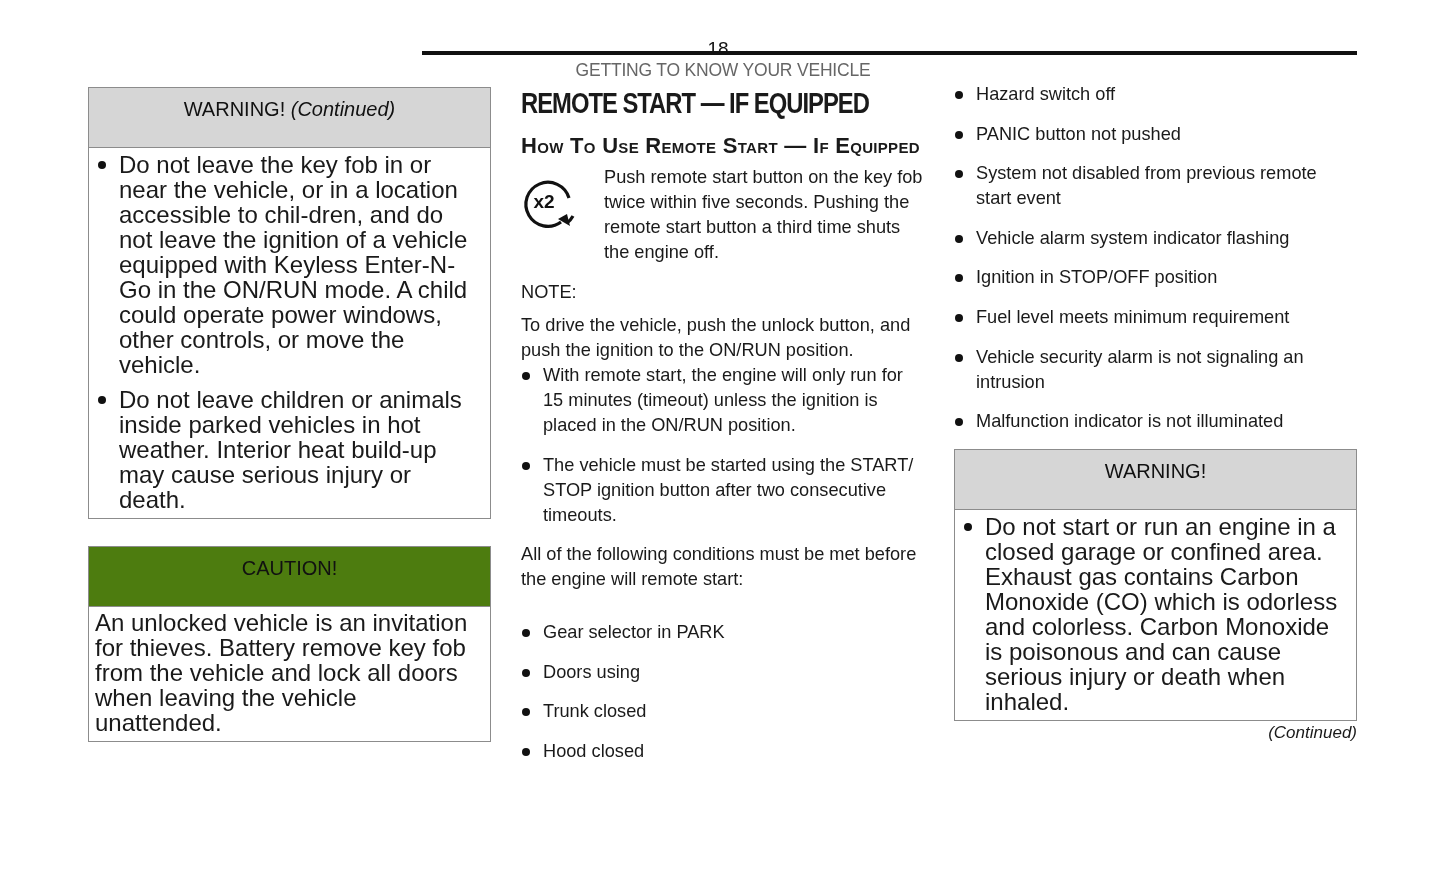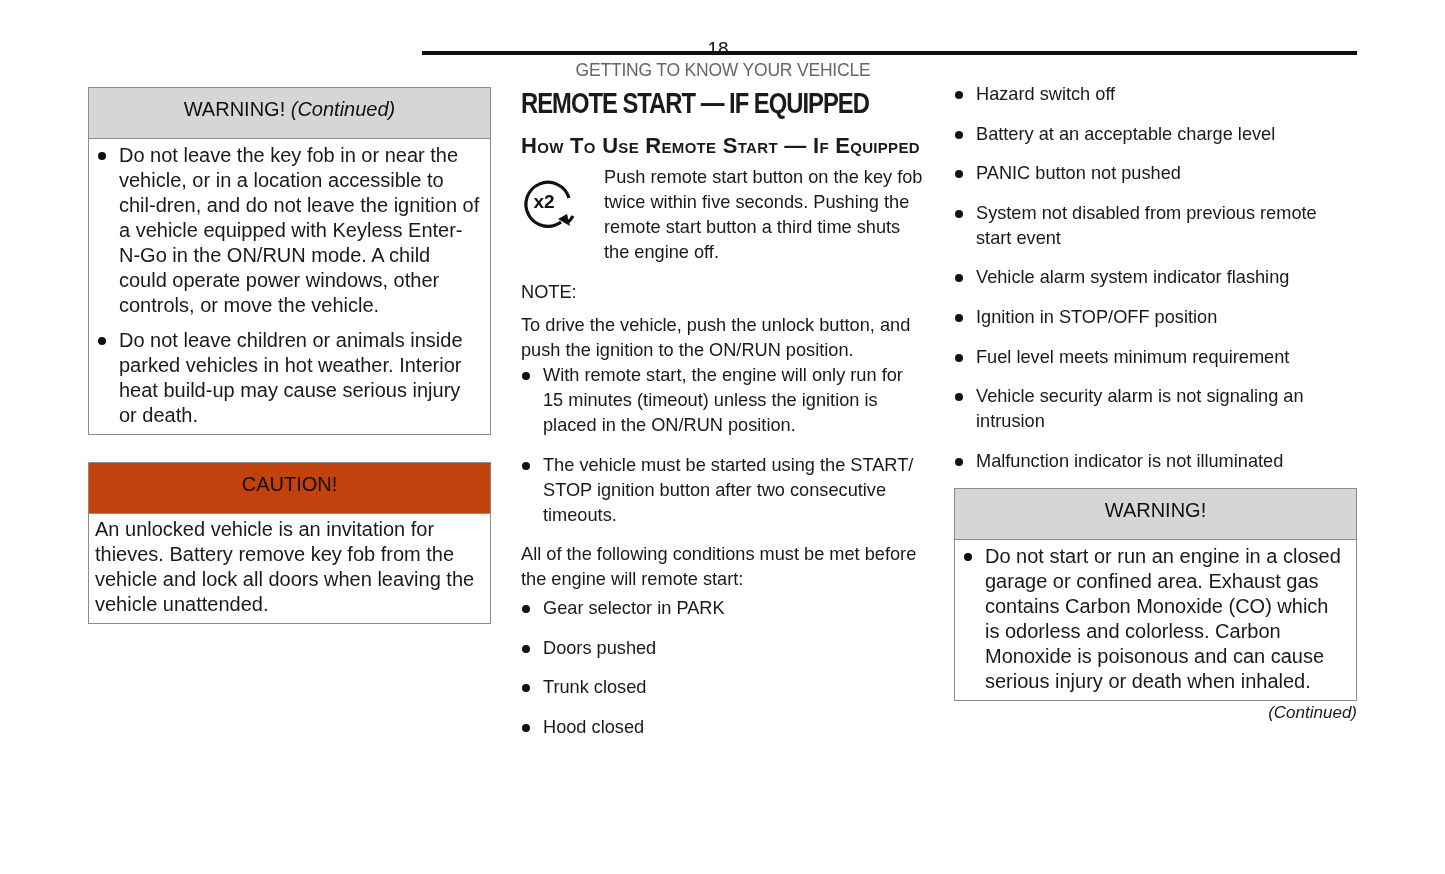--- a/index.html
+++ b/index.html
@@ -10,24 +10,24 @@
   .page-number { font-size: 19px; color: #111; margin-right: 10px; }
   .running-head { font-size: 17.5px; color: #666; letter-spacing: -0.2px; }
   .header-rule { position: absolute; left: 333px; right: 0; top: 13px; height: 4px; background: #111; }
 
   .col { position: absolute; top: 87px; }
   .col-left { left: 88px; width: 403px; }
   .col-mid { left: 521px; width: 405px; }
   .col-right { left: 954px; width: 403px; top: 82px; }
 
   .box { border: 1.5px solid #8c8c8c; background: #fff; }
-  .box-head { background: #d6d6d6; border-bottom: 1.5px solid #8c8c8c; text-align: center; font-size: 20px; color: #111; height: 51px; line-height: 43px; }
-  .box-head.plain { background: #c2410c; }
+  .box-head { background: #d6d6d6; border-bottom: 1.5px solid #8c8c8c; text-align: center; font-size: 20px; color: #111; height: 60px; line-height: 43px; }
+  .box-head.plain { background: #4d7c0f; }
   .box-head em { font-style: italic; }
-  .box-body { padding: 4px 8px 6px 8px; font-size: 20px; line-height: 25px; }
+  .box-body { padding: 4px 8px 6px 8px; font-size: 24px; line-height: 25px; }
 
   ul.bullets { list-style: none; }
   ul.bullets li { position: relative; padding-left: 22px; }
   ul.bullets li::before { content: ""; position: absolute; left: 1px; top: 9px; width: 8px; height: 8px; border-radius: 50%; background: #111; }
   .box-body ul.bullets li { margin-bottom: 10px; }
   .box-body ul.bullets li:last-child { margin-bottom: 0; }
 
   .text { font-size: 18.2px; line-height: 25px; }
   .h1 { font-family: "Liberation Sans", sans-serif; font-weight: bold; font-size: 29px; letter-spacing: -1.2px; transform: scaleX(0.82); transform-origin: left; white-space: nowrap; margin-top: -4px; height: 40px; line-height: 40px; }
   .h2 { font-weight: bold; font-size: 22px; line-height: 32px; margin-top: 7px; font-variant: small-caps; letter-spacing: 0.3px; }
@@ -85,32 +85,31 @@
   <p class="text" style="margin-top:15px;">NOTE:</p>
   <p class="text" style="margin-top:8px;">To drive the vehicle, push the unlock button, and push the ignition to the ON/RUN position.</p>
 
   <ul class="bullets mid-list" style="margin-top:0;">
     <li class="text">With remote start, the engine will only run for 15 minutes (timeout) unless the ignition is placed in the ON/RUN position.</li>
     <li class="text">The vehicle must be started using the START/ STOP ignition button after two consecutive timeouts.</li>
   </ul>
 
   <p class="text">All of the following conditions must be met before the engine will remote start:</p>
 
-  <ul class="bullets mid-list" style="margin-top:4px;">
+  <ul class="bullets mid-list" style="margin-top:28px;">
     <li class="text">Gear selector in PARK</li>
-    <li class="text">Doors pushed</li>
+    <li class="text">Doors using</li>
     <li class="text">Trunk closed</li>
     <li class="text">Hood closed</li>
   </ul>
 </div>
 
 <div class="col col-right">
   <ul class="bullets right-list">
     <li class="text">Hazard switch off</li>
-    <li class="text">Battery at an acceptable charge level</li>
     <li class="text">PANIC button not pushed</li>
     <li class="text">System not disabled from previous remote start event</li>
     <li class="text">Vehicle alarm system indicator flashing</li>
     <li class="text">Ignition in STOP/OFF position</li>
     <li class="text">Fuel level meets minimum requirement</li>
     <li class="text">Vehicle security alarm is not signaling an intrusion</li>
     <li class="text">Malfunction indicator is not illuminated</li>
   </ul>
 
   <div class="box" style="margin-top:4px;">

